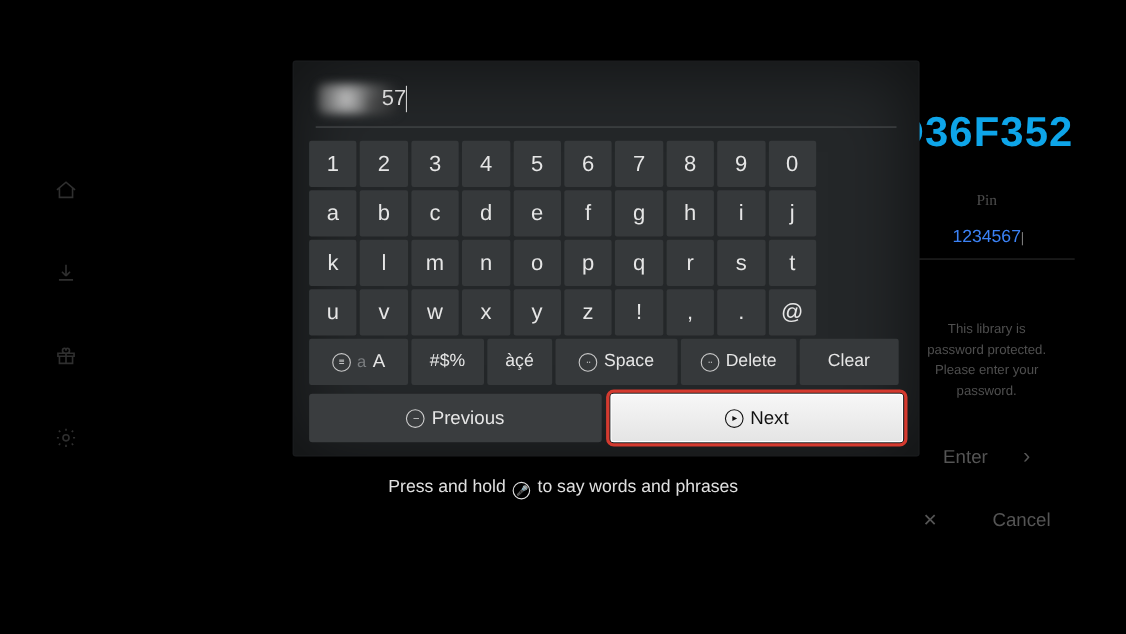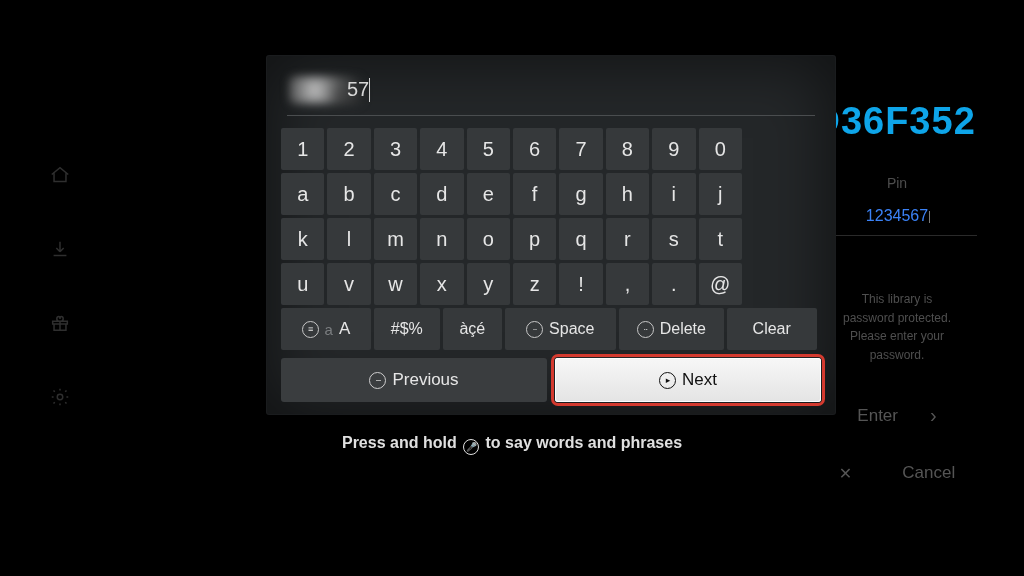--- a/index.html
+++ b/index.html
@@ -40,20 +40,21 @@
     letter-spacing: 1px;
     text-align: left;
     padding-left: 14px;
     white-space: nowrap;
     overflow: hidden;
   }
   .context .pin-label {
     margin-top: 32px;
     font-size: 14px;
     color: #4d4d4d;
+    font-family: Liberation Serif, serif;
   }
   .context .pin-value {
     font-size: 16px;
     color: #3b82f6;
     margin-top: 16px;
     position: relative;
     display: inline-block;
   }
   .context .pin-value::after {
     content: "";
@@ -196,21 +197,20 @@
   .nav-next .circ { border-color:#111; }
   .nav-prev .circ { border-color:#cfcfcf; }
   
   .hint {
     position:absolute;
     left:0; right:0;
     top: 434px;
     text-align:center;
     font-size:16px;
     color:#e0e0e0;
-    font-weight:bold;
   }
   .hint .circ { border-color:#e0e0e0; width:16px; height:16px; font-size:9px; position:relative; top:2px; margin:0 2px; }
 </style>
 </head>
 <body>
 
 <div class="rail">
   <span class="ico">
     <svg viewBox="0 0 24 24">
         <path d="M3 11.5 12 4l9 7.5M5.5 10v9h13v-9"></path>

